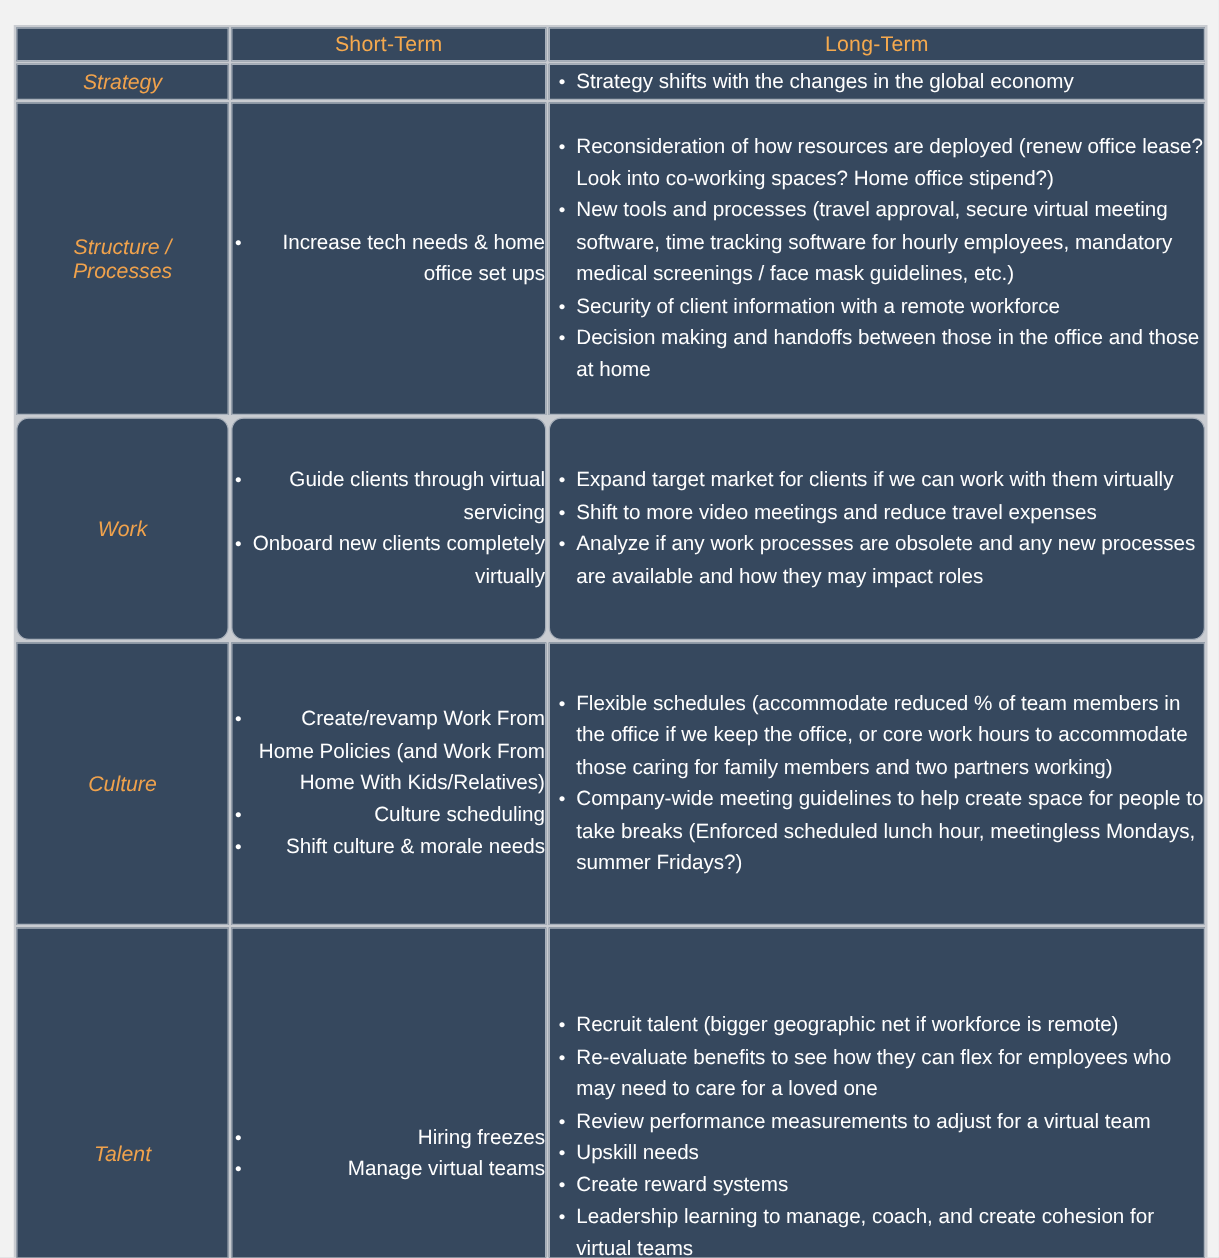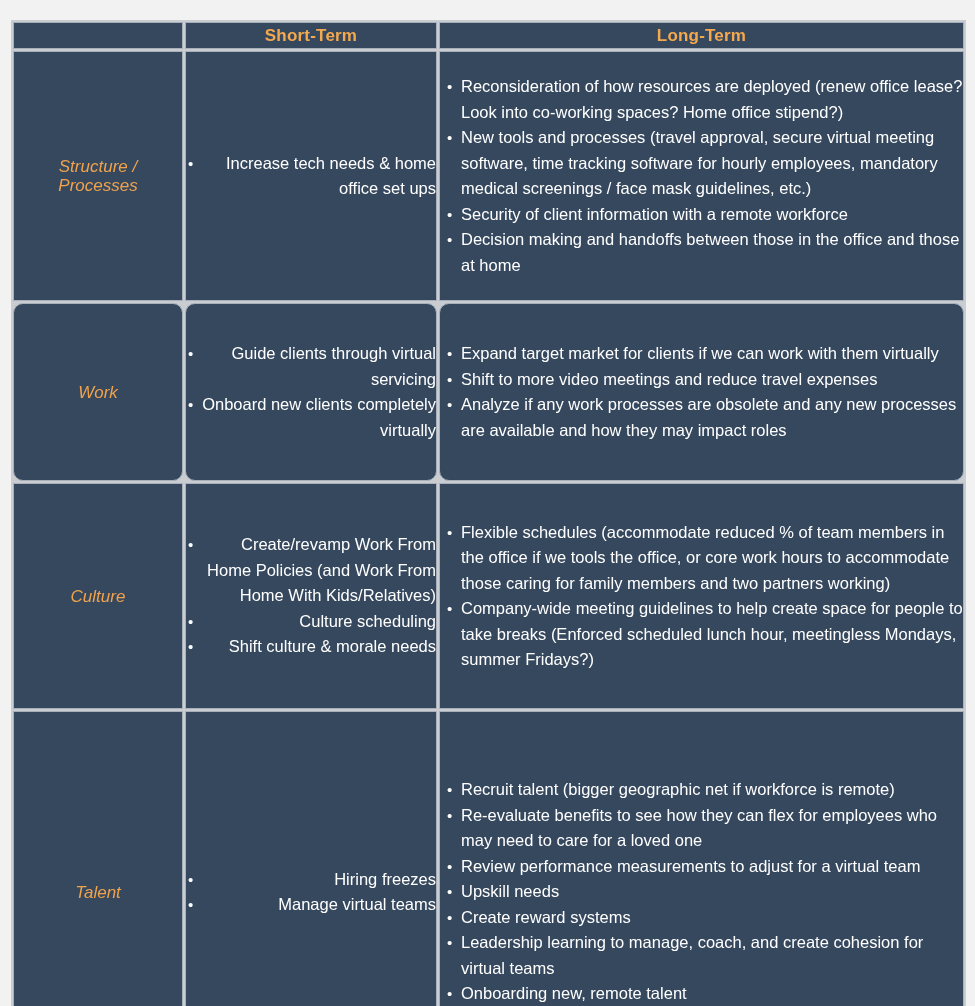--- a/index.html
+++ b/index.html
@@ -47,21 +47,21 @@
   }
 
   
   .hdr-cell {
     height: 27px;
     text-align: center;
   }
   .hdr-label {
     display: block;
     color: #f5a94e;
-    font-weight: bold;
+    font-weight: normal;
     font-size: 17px;
     letter-spacing: 0.2px;
     line-height: 25px;
   }
   .hdr-blank { height: 27px; }
 
   
   .row-label {
     text-align: center;
     vertical-align: middle;
@@ -131,20 +131,33 @@
         <td class="hdr-cell">
           <span class="hdr-label">Short-Term</span>
         </td>
         <td class="hdr-cell">
           <span class="hdr-label">Long-Term</span>
         </td>
       </tr>
     </thead>
     <tbody>
 
+      <tr class="r-strategy">
+        <td class="row-label">
+          <span class="row-label-text">Strategy</span>
+        </td>
+        <td class="content-cell short">
+          <ul class="bullets"></ul>
+        </td>
+        <td class="content-cell long">
+          <ul class="bullets">
+              <li>Strategy shifts with the changes in the global economy</li>
+            </ul>
+        </td>
+      </tr>
 
       <tr class="r-structure">
         <td class="row-label">
           <span class="row-label-text">Structure / Processes</span>
         </td>
         <td class="content-cell short">
           <ul class="bullets">
               <li>Increase tech needs &amp; home office set ups</li>
             </ul>
         </td>
@@ -183,21 +196,21 @@
         </td>
         <td class="content-cell short">
           <ul class="bullets">
               <li>Create/revamp Work From Home Policies (and Work From Home With Kids/Relatives)</li>
               <li>Culture scheduling</li>
               <li>Shift culture &amp; morale needs</li>
             </ul>
         </td>
         <td class="content-cell long">
           <ul class="bullets">
-              <li>Flexible schedules (accommodate reduced % of team members in the office if we tools the office, or core work hours to accommodate those caring for family members and two partners working)</li>
+              <li>Flexible schedules (accommodate reduced % of team members in the office if we keep the office, or core work hours to accommodate those caring for family members and two partners working)</li>
               <li>Company-wide meeting guidelines to help create space for people to take breaks (Enforced scheduled lunch hour, meetingless Mondays, summer Fridays?)</li>
             </ul>
         </td>
       </tr>
 
       <tr class="r-talent">
         <td class="row-label">
           <span class="row-label-text">Talent</span>
         </td>
         <td class="content-cell short">

